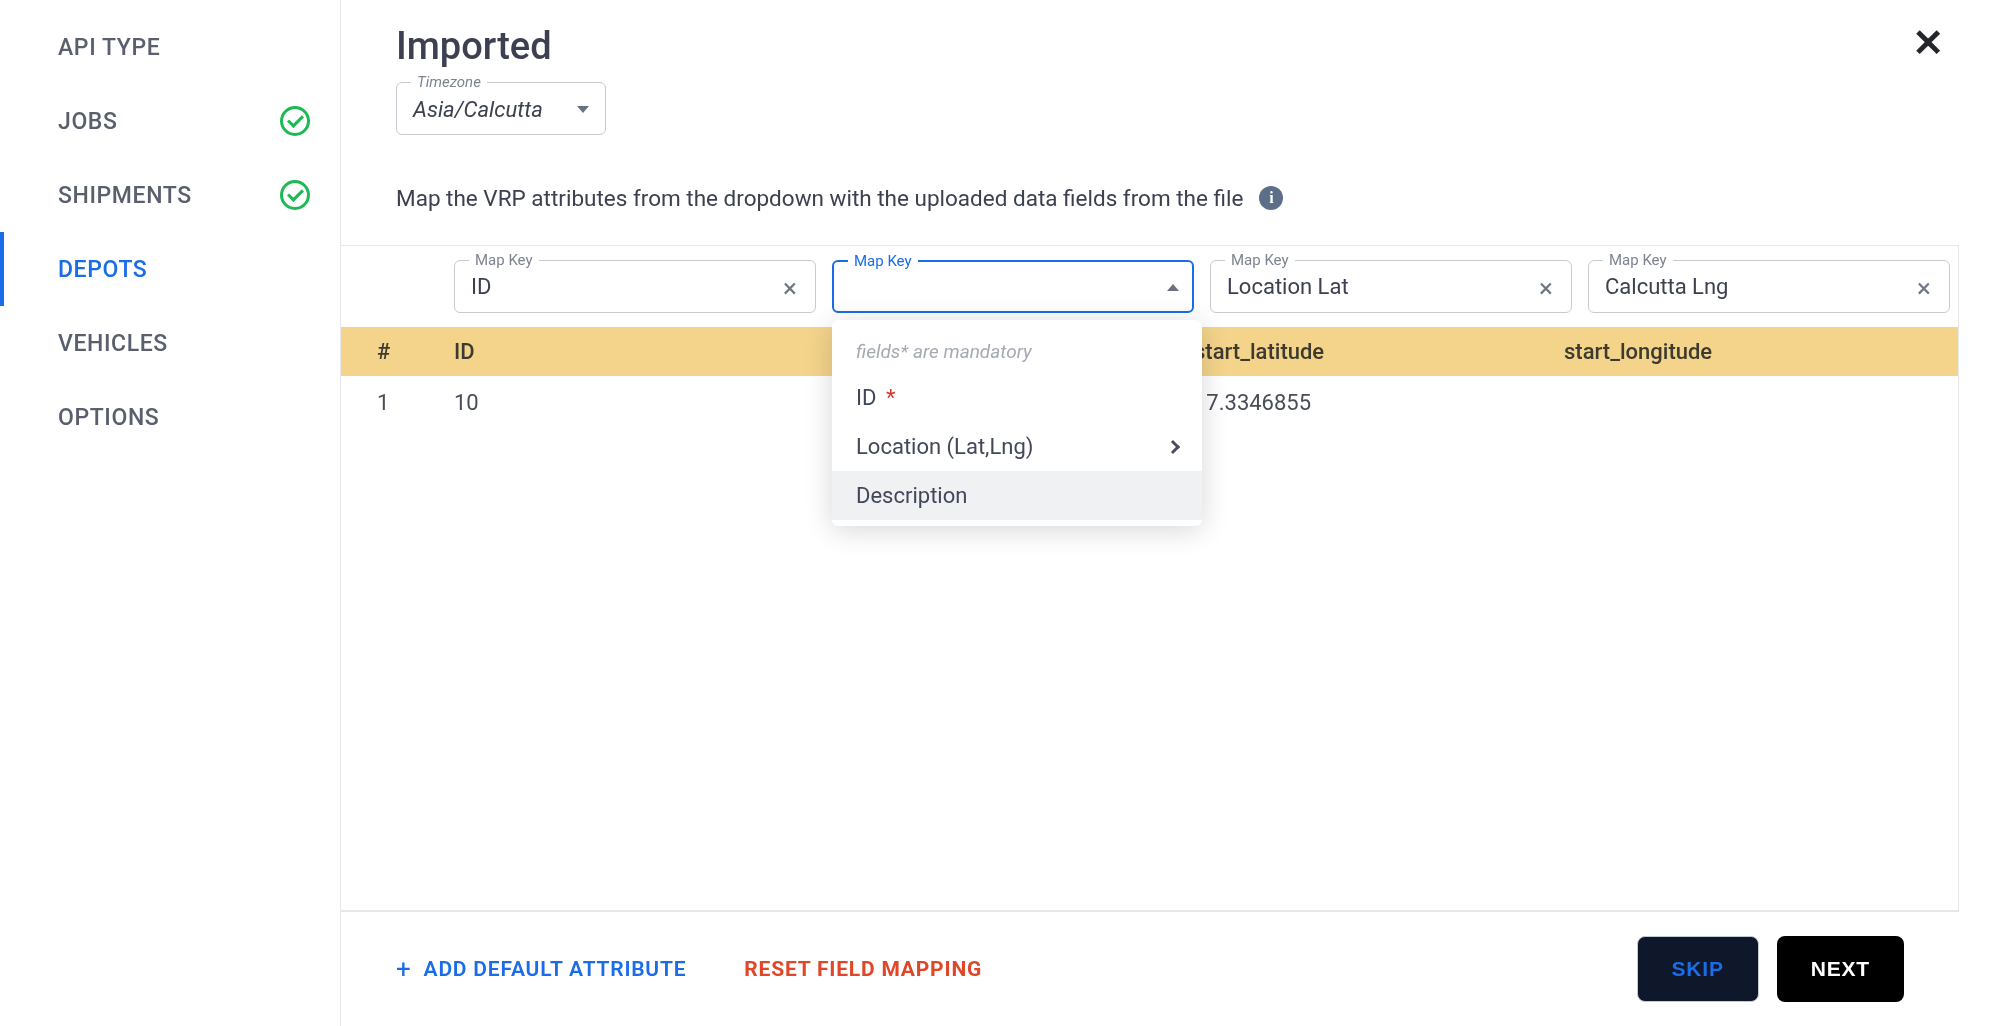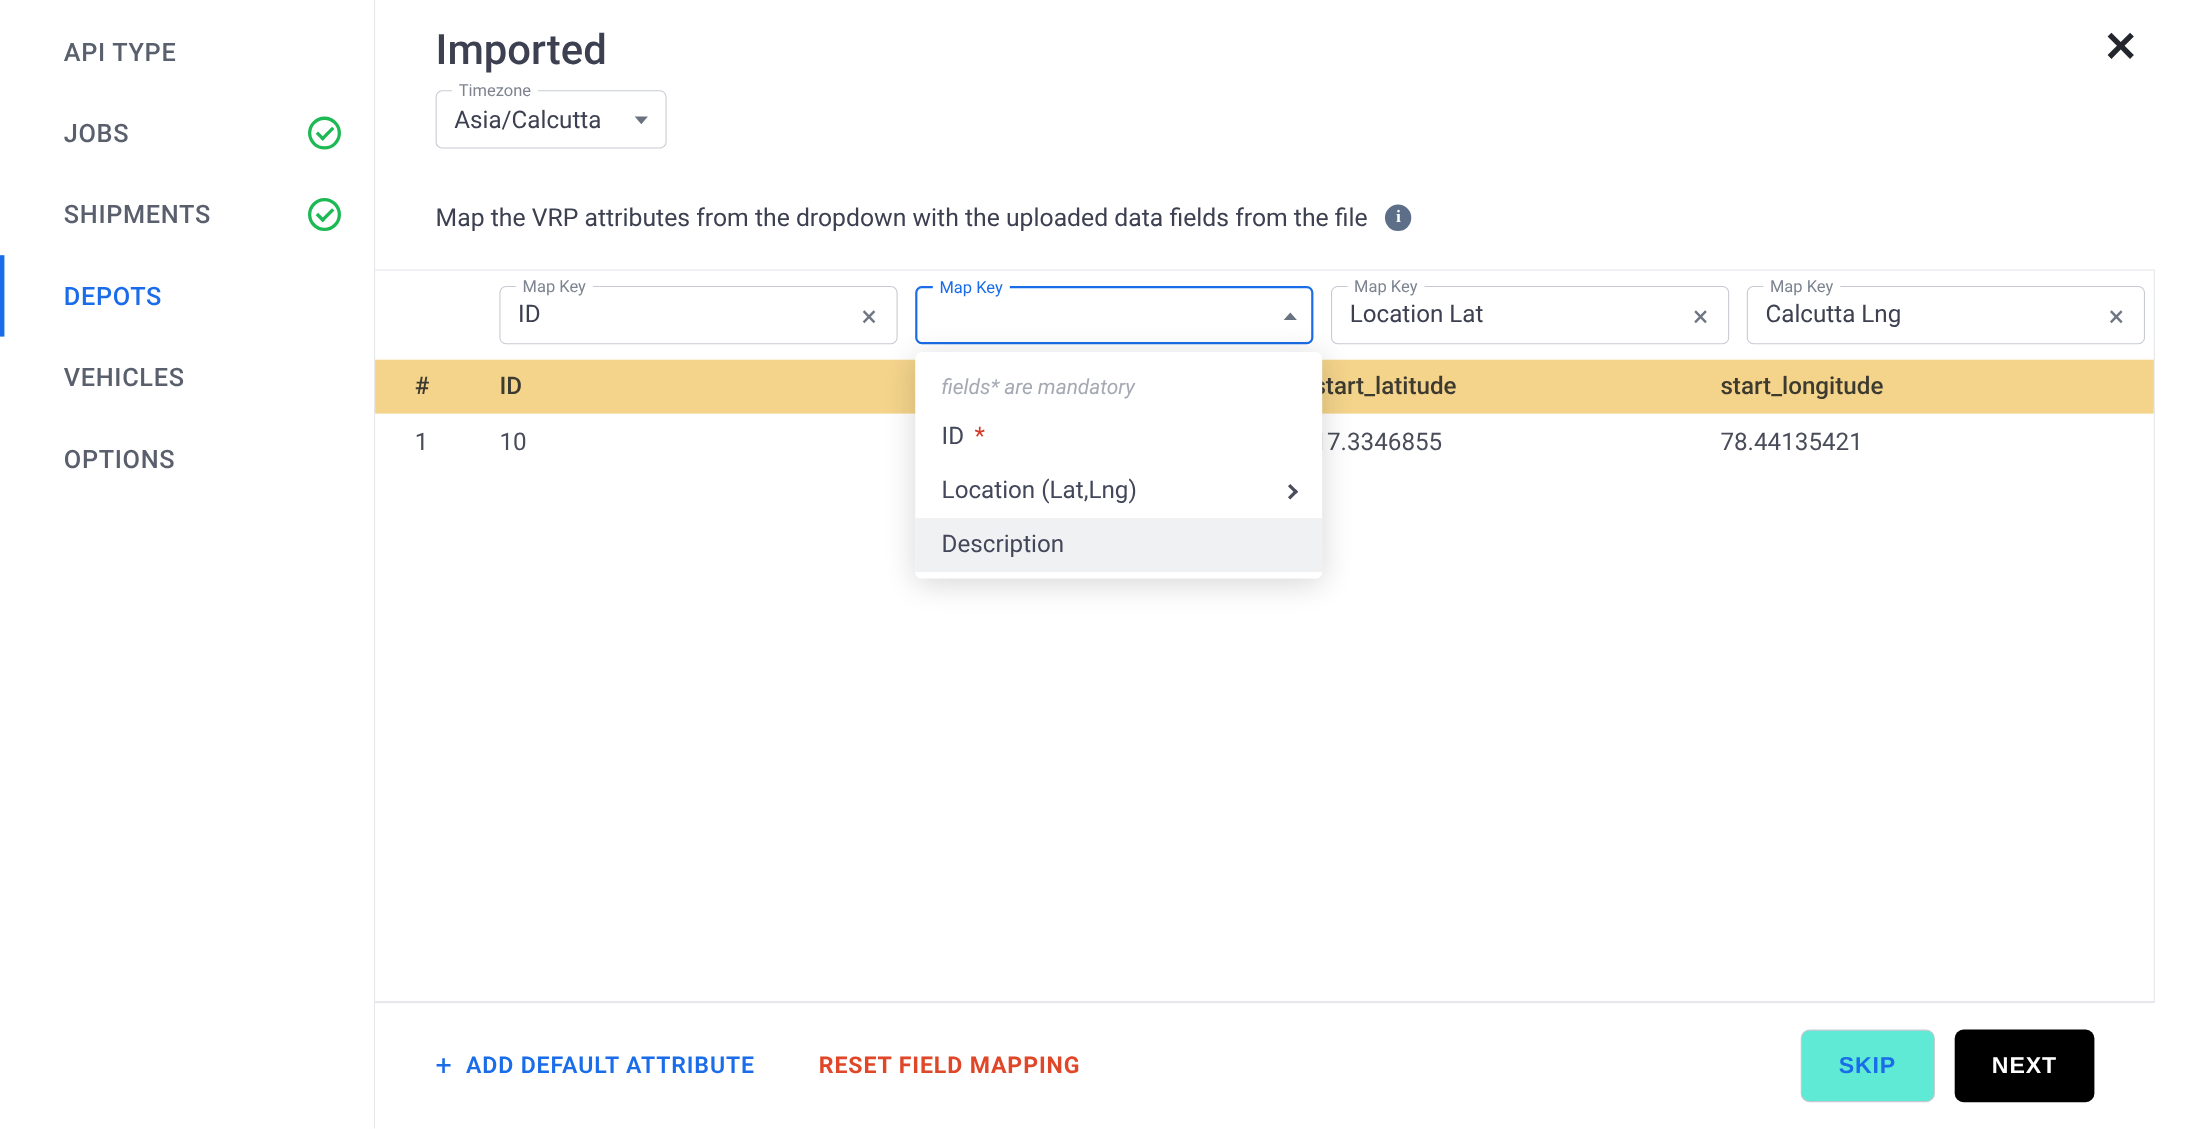--- a/index.html
+++ b/index.html
@@ -76,20 +76,21 @@
 
   .tz-wrap { margin-top: 14px; }
   .field-outline {
     position: relative;
     border: 1px solid #c7cbd1;
     border-radius: 6px;
     display: inline-flex;
     align-items: center;
     padding: 14px 16px 12px 16px;
     min-width: 210px;
+    font-style: italic;
   }
   .field-label {
     position: absolute;
     top: -10px;
     left: 14px;
     background: #fff;
     padding: 0 6px;
     font-size: 15px;
     color: #7d8490;
   }
@@ -287,21 +288,21 @@
   .reset-map {
     color: #e04628;
     font-weight: 700;
     letter-spacing: 0.8px;
     cursor: pointer;
     font-size: 21px;
   }
   .footer-right { display: flex; gap: 18px; }
   .skip-btn {
     border: 1px solid #c3c8d1;
-    background: #5eead4;
+    background: #0f172a;
     color: #1a6ce8;
     font-weight: 700;
     letter-spacing: 0.8px;
     border-radius: 8px;
     padding: 20px 34px;
     cursor: pointer;
     font-size: 21px;
   }
   .next-btn {
     background: #000000;
@@ -427,21 +428,20 @@
         <div class="col"></div>
         <div class="col">start_latitude</div>
         <div class="col">start_longitude</div>
       </div>
 
       <div class="data-row">
         <div class="col-idx">1</div>
         <div class="col">10</div>
         <div class="col"></div>
         <div class="col">17.3346855</div>
-        <div class="col">78.44135421</div>
       </div>
 
     </div>
 
     <div class="footer">
       <div class="footer-left">
         <div class="add-attr">
           <span class="plus">+</span>
           <span>ADD DEFAULT ATTRIBUTE</span>
         </div>

